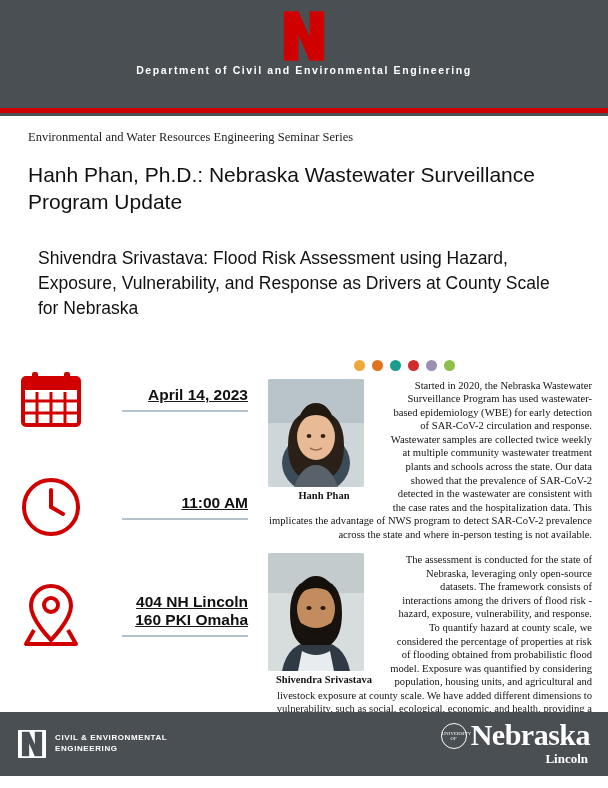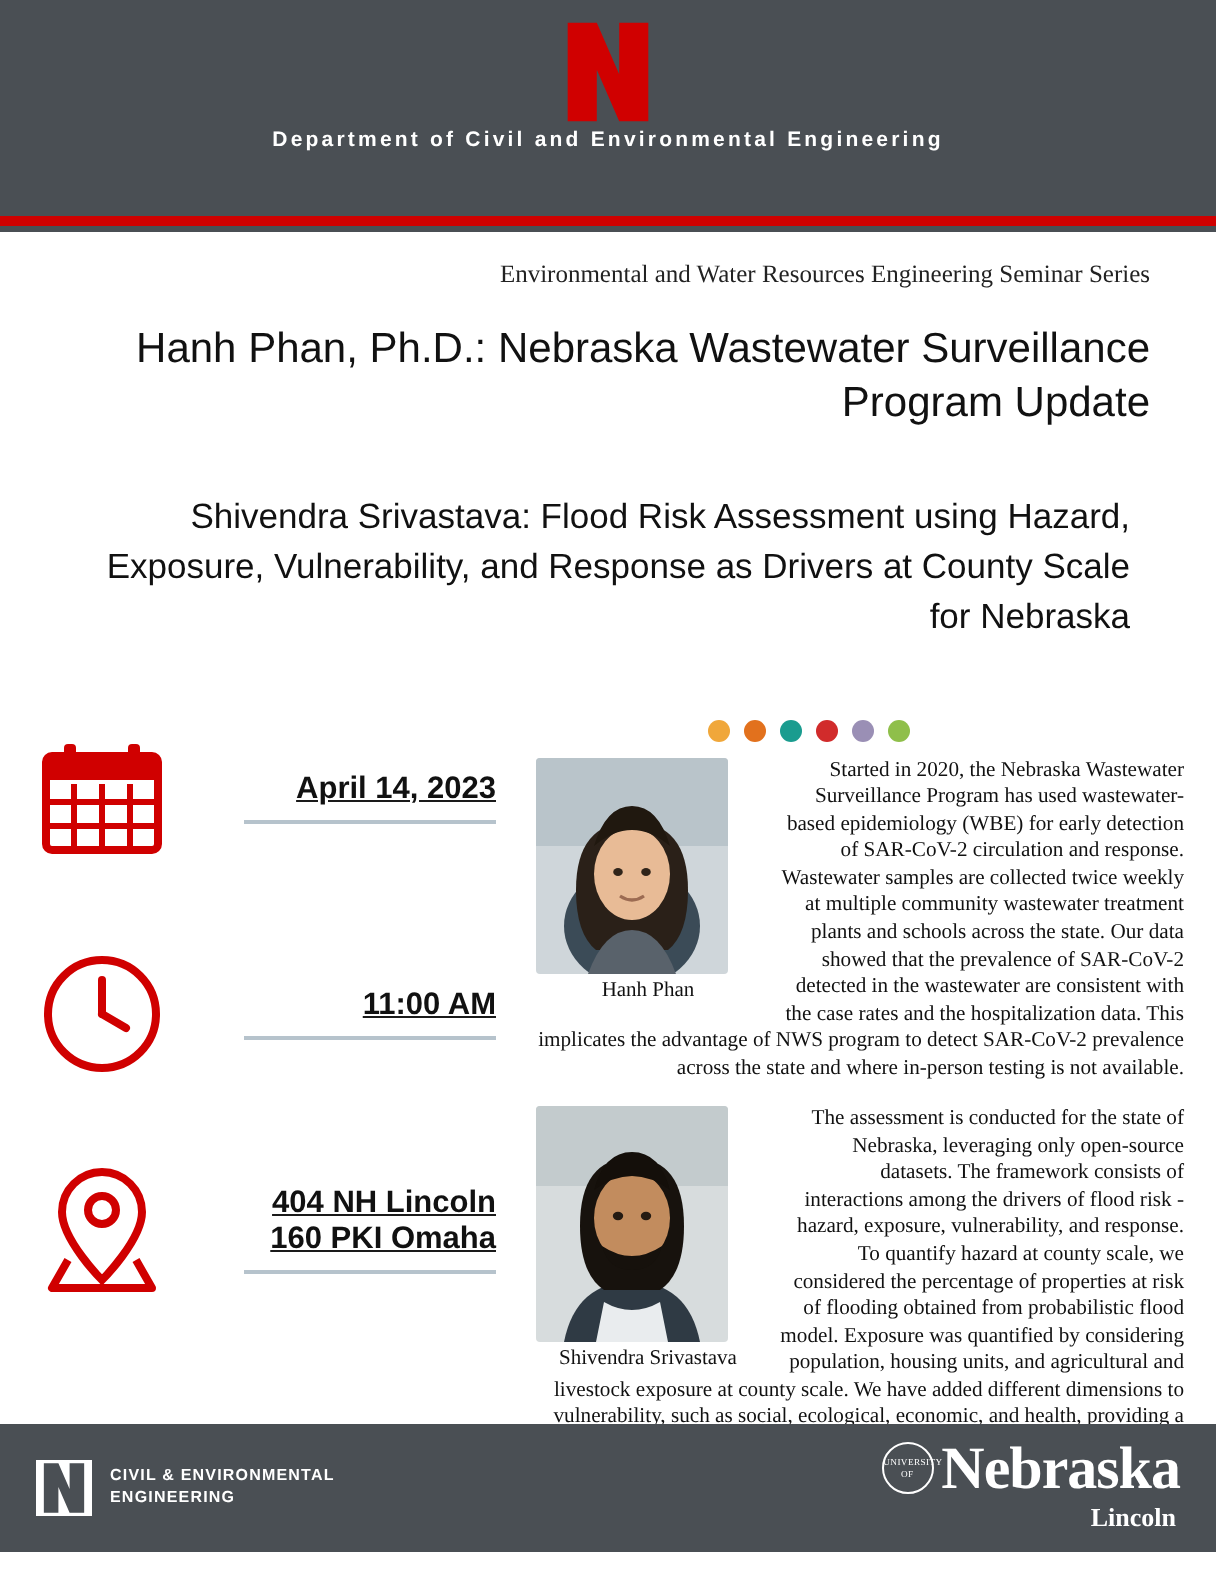--- a/index.html
+++ b/index.html
@@ -41,21 +41,21 @@
     width:100%;
   }
   .header-rule2 {
     height:3px;
     background:#4a4f54;
     width:100%;
   }
 
   
   .title-block {
-    text-align:right;
+    text-align:left;
     padding:14px 33px 4px 28px;
   }
   .series {
     font-family:"Liberation Serif", serif;
     font-size:12.5px;
     color:#222;
     margin-bottom:16px;
   }
   .talk1 {
     font-size:21px;
@@ -127,20 +127,21 @@
     margin:0 0 8px 86px;
   }
   .dot { width:11px; height:11px; border-radius:50%; }
 
   
   .speaker-block { margin-bottom:6px; }
   .photo-float {
     float:left;
     width:112px;
     margin:0 10px 2px 0;
+    font-weight:bold;
   }
   .photo {
     width:96px; height:108px;
     border-radius:2px;
     overflow:hidden;
     display:block;
   }
   .photo2 { height:118px; }
   .photo-caption {
     font-family:"Liberation Serif", serif;
@@ -229,21 +230,21 @@
     position:absolute;
     left:0; right:0; top:50%;
     transform:translateY(-50%);
     text-align:center;
     color:#fff;
     font-size:4.6px;
     letter-spacing:0.2px;
     font-family:"Liberation Serif", serif;
     line-height:1.15;
   }
-  .footer-right-inner { display:flex; align-items:flex-start; }
+  .footer-right-inner { display:flex; align-items:center; }
 </style>
 </head>
 <body>
 
 <div class="header">
   <svg class="n-logo" viewBox="0 0 100 100">
     <rect x="0" y="0" width="100" height="100" fill="#4a4f54"></rect>
     <path d="M14 6 H40 L60 52 V6 H86 V94 H60 L40 48 V94 H14 Z" fill="#d00000"></path>
   </svg>
   <div class="dept-line">Department of Civil and Environmental Engineering</div>

